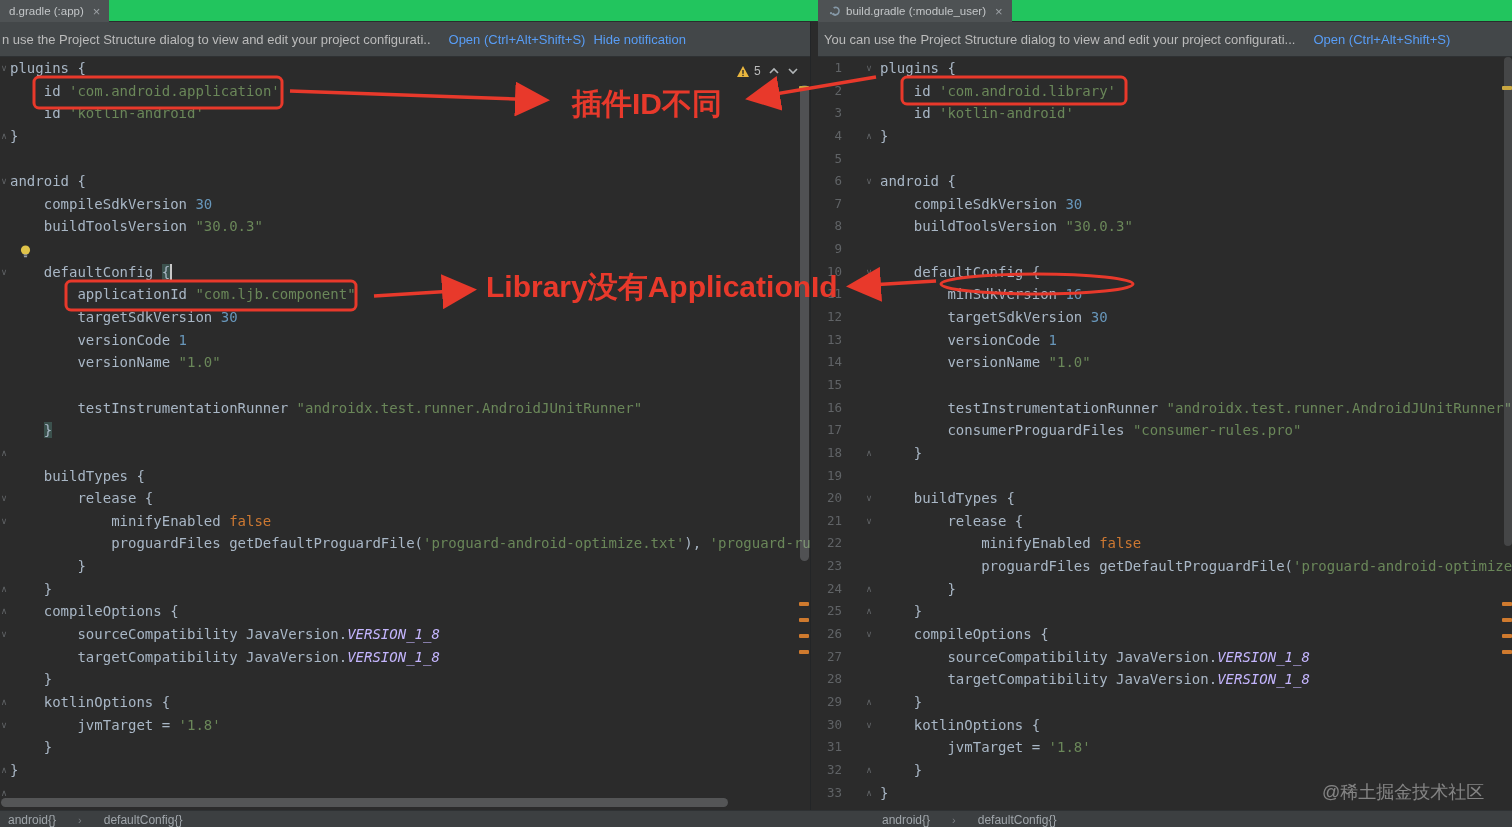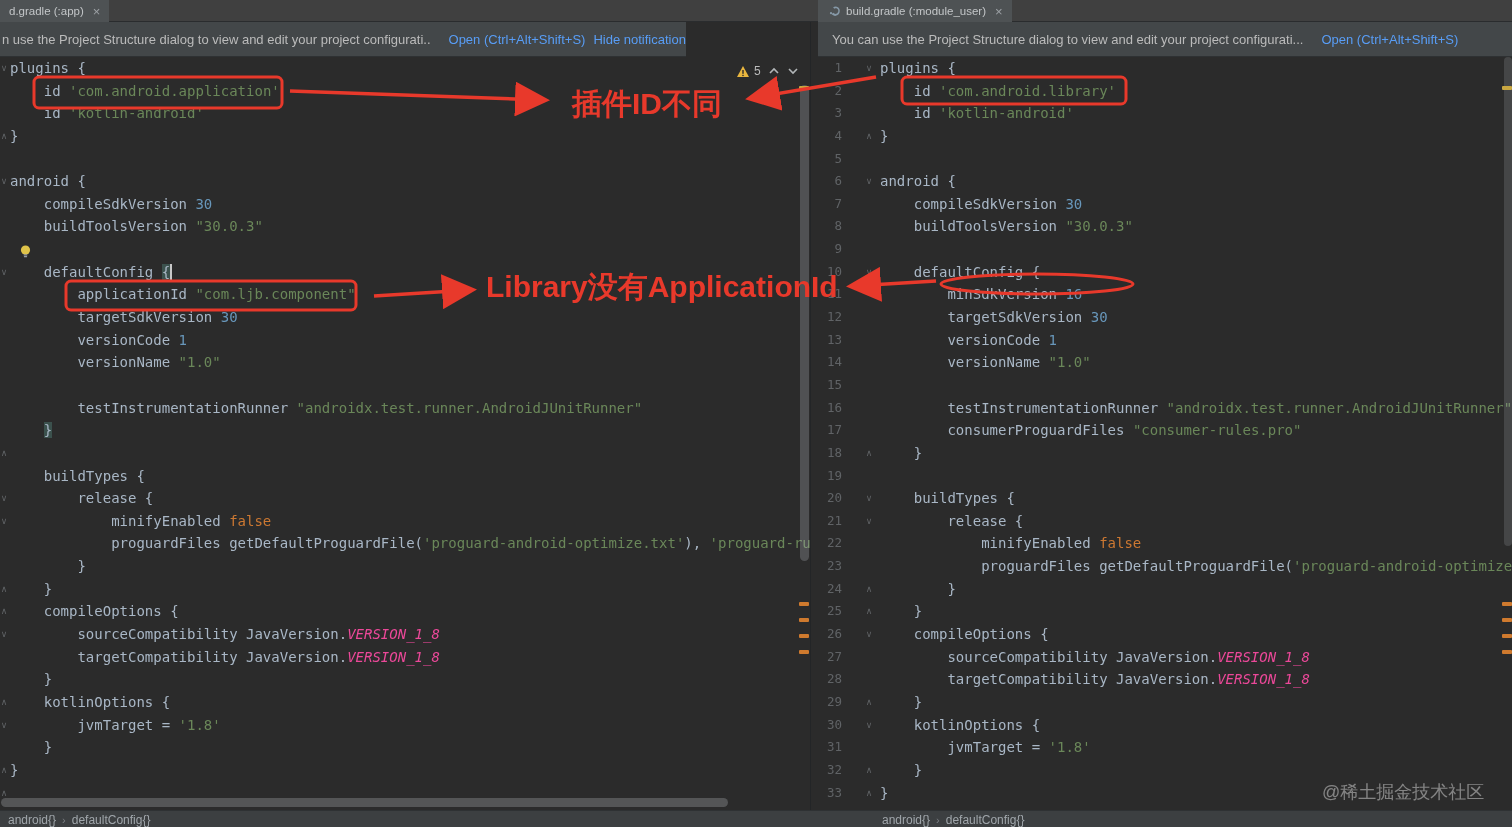--- a/index.html
+++ b/index.html
@@ -1,44 +1,44 @@
 <!DOCTYPE html>
 <html><head>
 <meta charset="utf-8">
 <style>
 *{margin:0;padding:0;box-sizing:border-box}
 html,body{width:1512px;height:827px;overflow:hidden;background:#2b2b2b;font-family:"Liberation Sans",sans-serif}
 #app{position:relative;width:1512px;height:827px}
 
 
-.tabbar{position:absolute;left:0;top:0;width:1512px;height:22px;background:#404040;border-bottom:1px solid #2a2c2e}
+.tabbar{position:absolute;left:0;top:0;width:1512px;height:22px;background:#22c55e;border-bottom:1px solid #2a2c2e}
 .tab{position:absolute;top:0;height:22px;display:flex;align-items:center;gap:5px;padding:0 9px;background:#4e5254;color:#c3c6c8;font-size:11.5px;cursor:pointer}
 .tab-left{left:0}
 .tab-right{left:818px}
 .tab-close{color:#9da2a6;font-size:13px;margin-left:4px}
 
 
 .notif{position:absolute;top:22px;height:35px;background:#434749;border-bottom:1px solid #2e3133;color:#bbbbbb;font-size:13px;display:flex;align-items:center;white-space:nowrap;overflow:hidden}
-.notif-left{left:0;width:686px;padding-left:2px}
-.notif-right{left:818px;width:694px;padding-left:14px}
+.notif-left{left:0;width:810px;padding-left:2px}
+.notif-right{left:818px;width:694px;padding-left:6px}
 .notif-link{color:#589df6;margin-left:18px;cursor:pointer;text-decoration:none}
 .notif-link.hide{margin-left:8px}
 
 
 .editor{position:absolute;top:57px;overflow:hidden;background:#2b2b2b}
 .editor-left{left:0;width:810px;height:741px}
 .editor-right{left:818px;width:694px;height:753px}
 .code{position:absolute;top:0}
 #code-left{left:10px}
 #code-right{left:62px}
 .cl{height:22.65px;line-height:22.65px;font-family:"DejaVu Sans Mono",monospace;font-size:14px;white-space:pre;color:#a9b7c6}
 .t-s{color:#6a8759}
 .t-n{color:#6897bb}
 .t-k{color:#cc7832}
-.t-c{color:#ec4899;font-style:italic}
+.t-c{color:#c4b5fd;font-style:italic}
 .t-hl{background:#3b514d}
 .t-caret{display:inline-block;width:0;height:16px;border-left:2px solid #c8c8c8;vertical-align:-3px}
 .foldcol{position:absolute;top:0;width:14px}
 #fold-left{left:-3px}
 #fold-right{left:44px}
 .fl{height:22.65px;line-height:22.65px;font-size:9px;color:#606366;text-align:center;cursor:pointer}
 .numcol{position:absolute;top:0;left:2px;width:22px}
 .ln{height:22.65px;line-height:22.65px;text-align:right;color:#606366;font-family:"DejaVu Sans Mono",monospace;font-size:12.5px;cursor:pointer}
 
 
@@ -55,21 +55,21 @@
 
 
 .inspect{position:absolute;left:736px;top:62px;height:18px;display:flex;align-items:center;gap:7px;z-index:9;cursor:pointer}
 .inspect-count{color:#bbbbbb;font-size:12px;margin-left:-3px}
 
 
 .bulb{position:absolute;left:18px;top:244px;z-index:9;cursor:pointer}
 
 
 .statusbar{position:absolute;left:0;top:810px;width:1512px;height:17px;background:#3c3f41;border-top:1px solid #2e3133;overflow:hidden}
-.breadcrumb{position:absolute;top:1px;height:16px;line-height:16px;font-size:12px;color:#a0a6ab;display:flex;gap:6px;align-items:center}
+.breadcrumb{position:absolute;top:1px;height:16px;line-height:16px;font-size:12px;color:#a0a6ab;display:flex;gap:22px;align-items:center}
 #bc-left{left:8px}
 #bc-right{left:882px}
 .bc-sep{color:#7a7f83;font-size:11px}
 .bc-item{cursor:pointer}
 
 
 #overlay{position:absolute;left:0;top:0;z-index:31;pointer-events:none}
 .anno-label{position:absolute;z-index:32;color:#e8392b;font-weight:bold;font-size:30px;white-space:nowrap;font-family:"Liberation Sans",sans-serif}
 #anno-plugin{left:572px;top:84px}
 #anno-appid{left:486px;top:267px}

